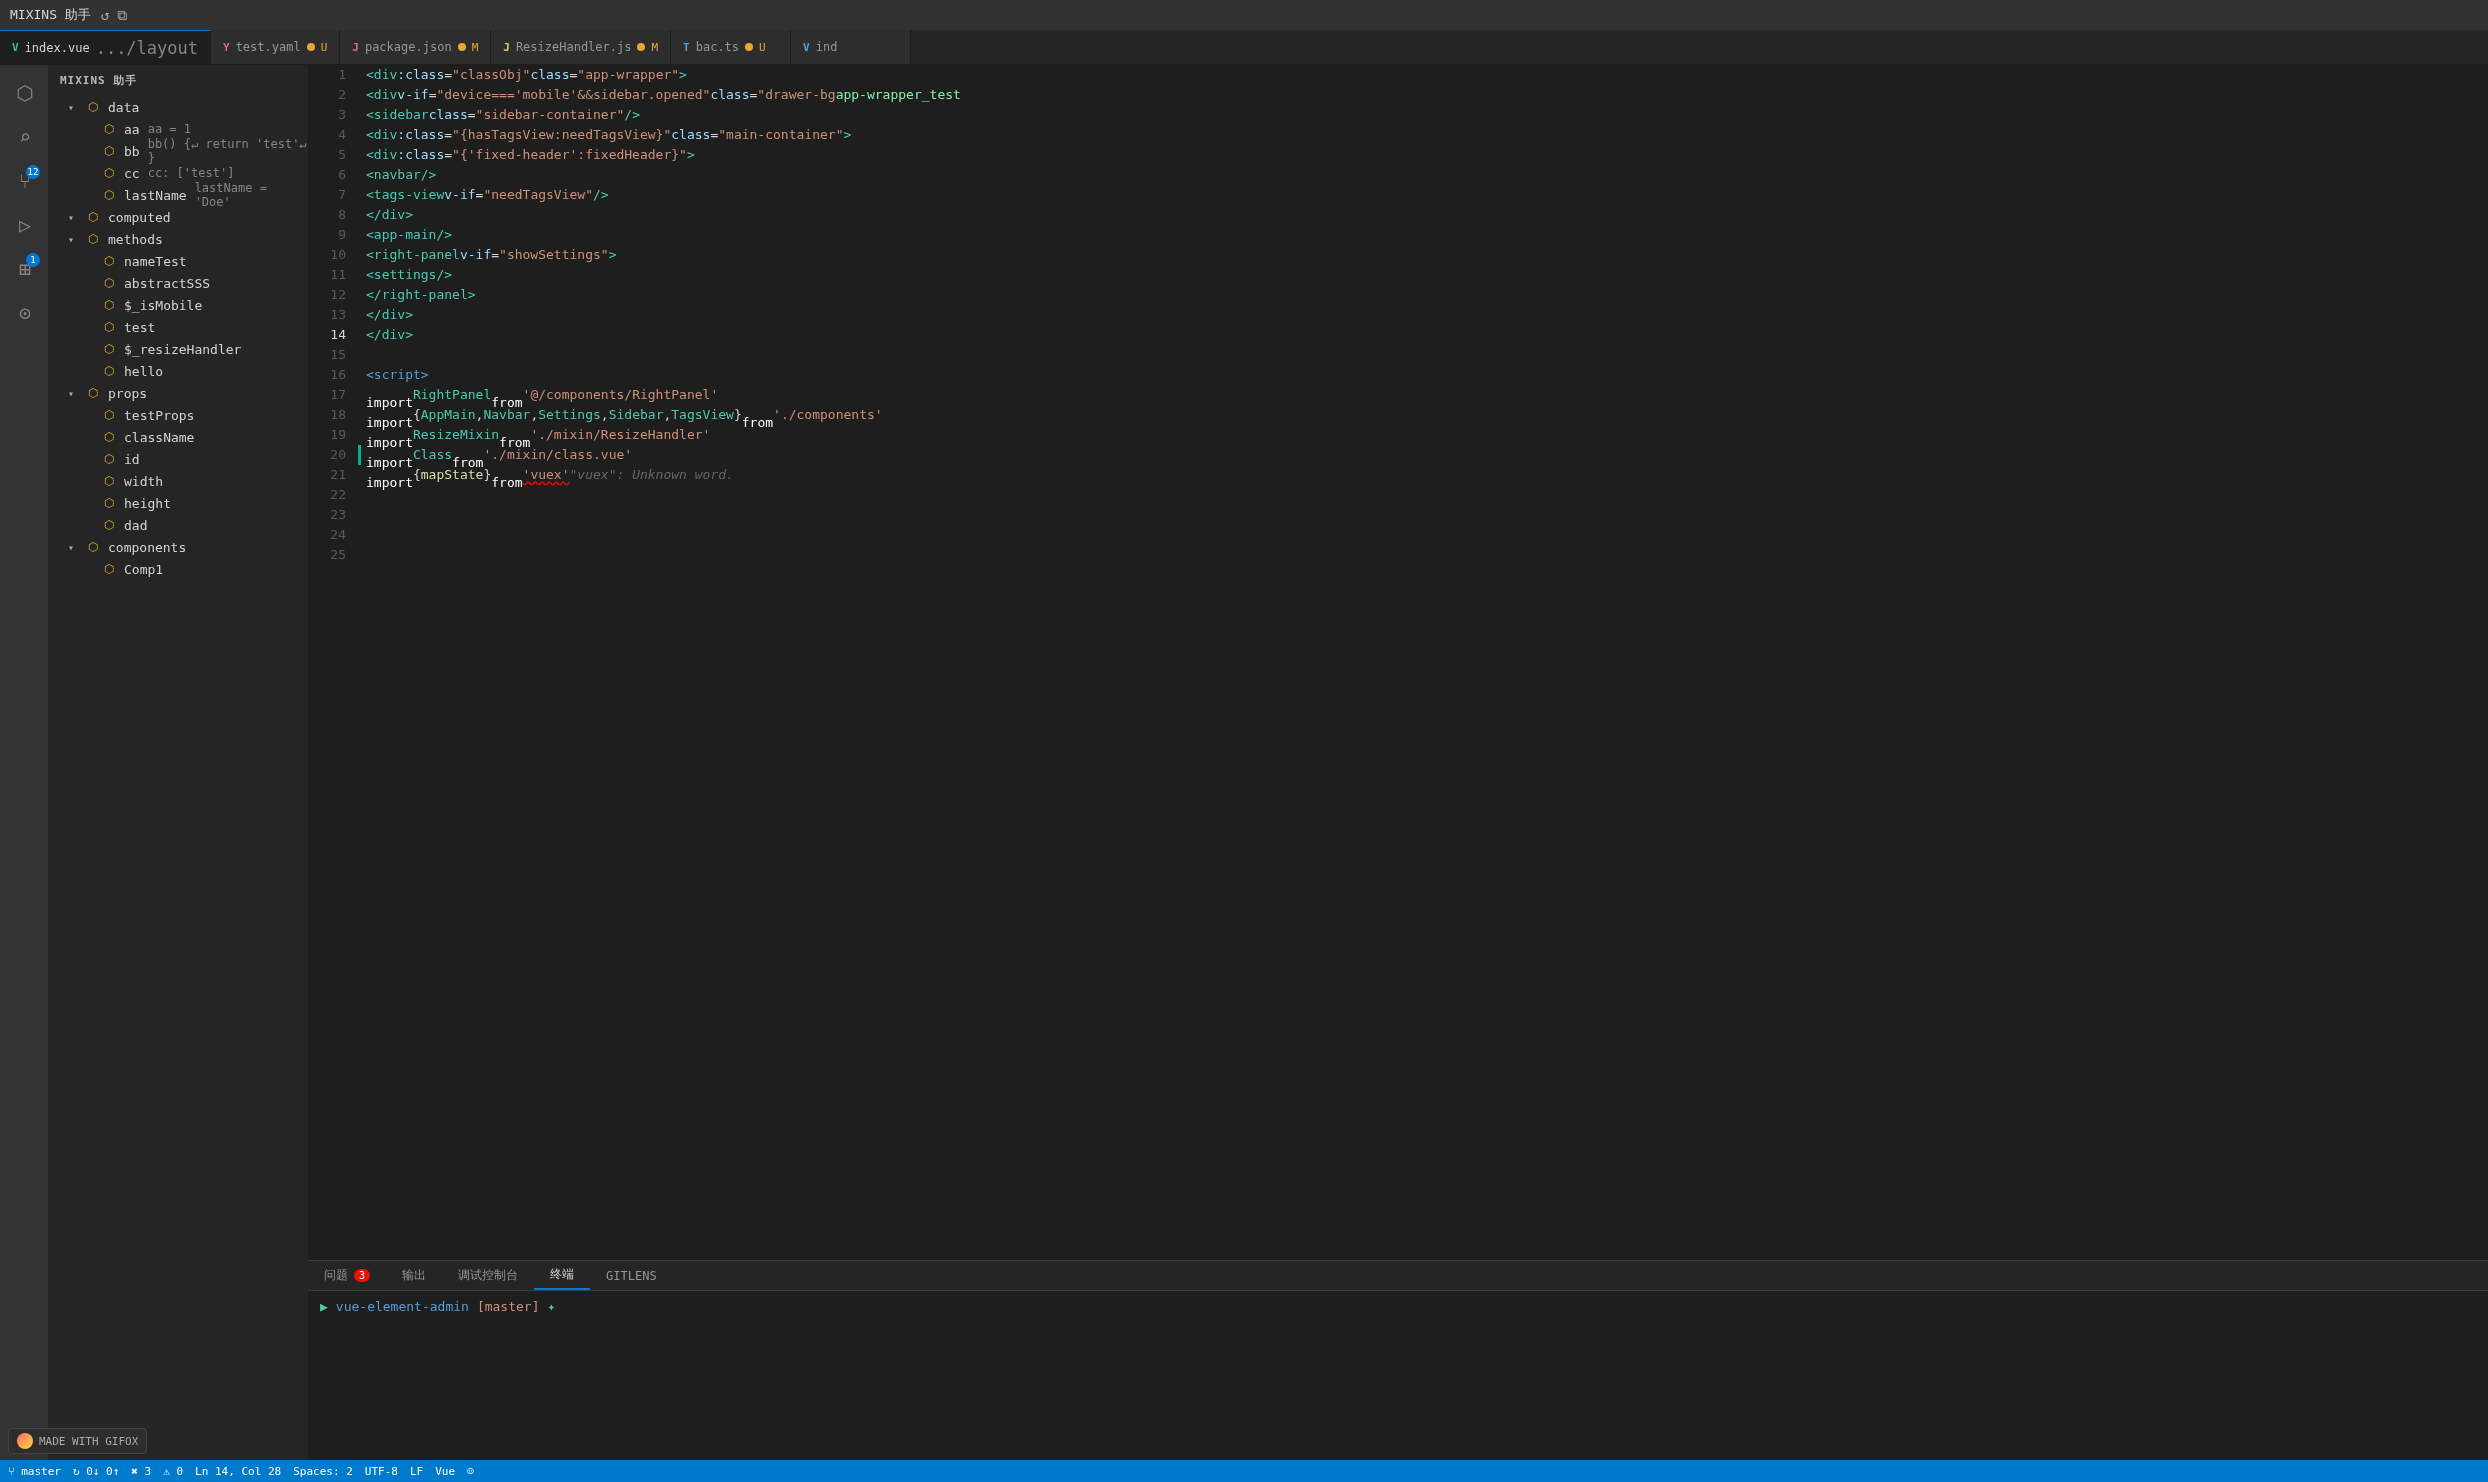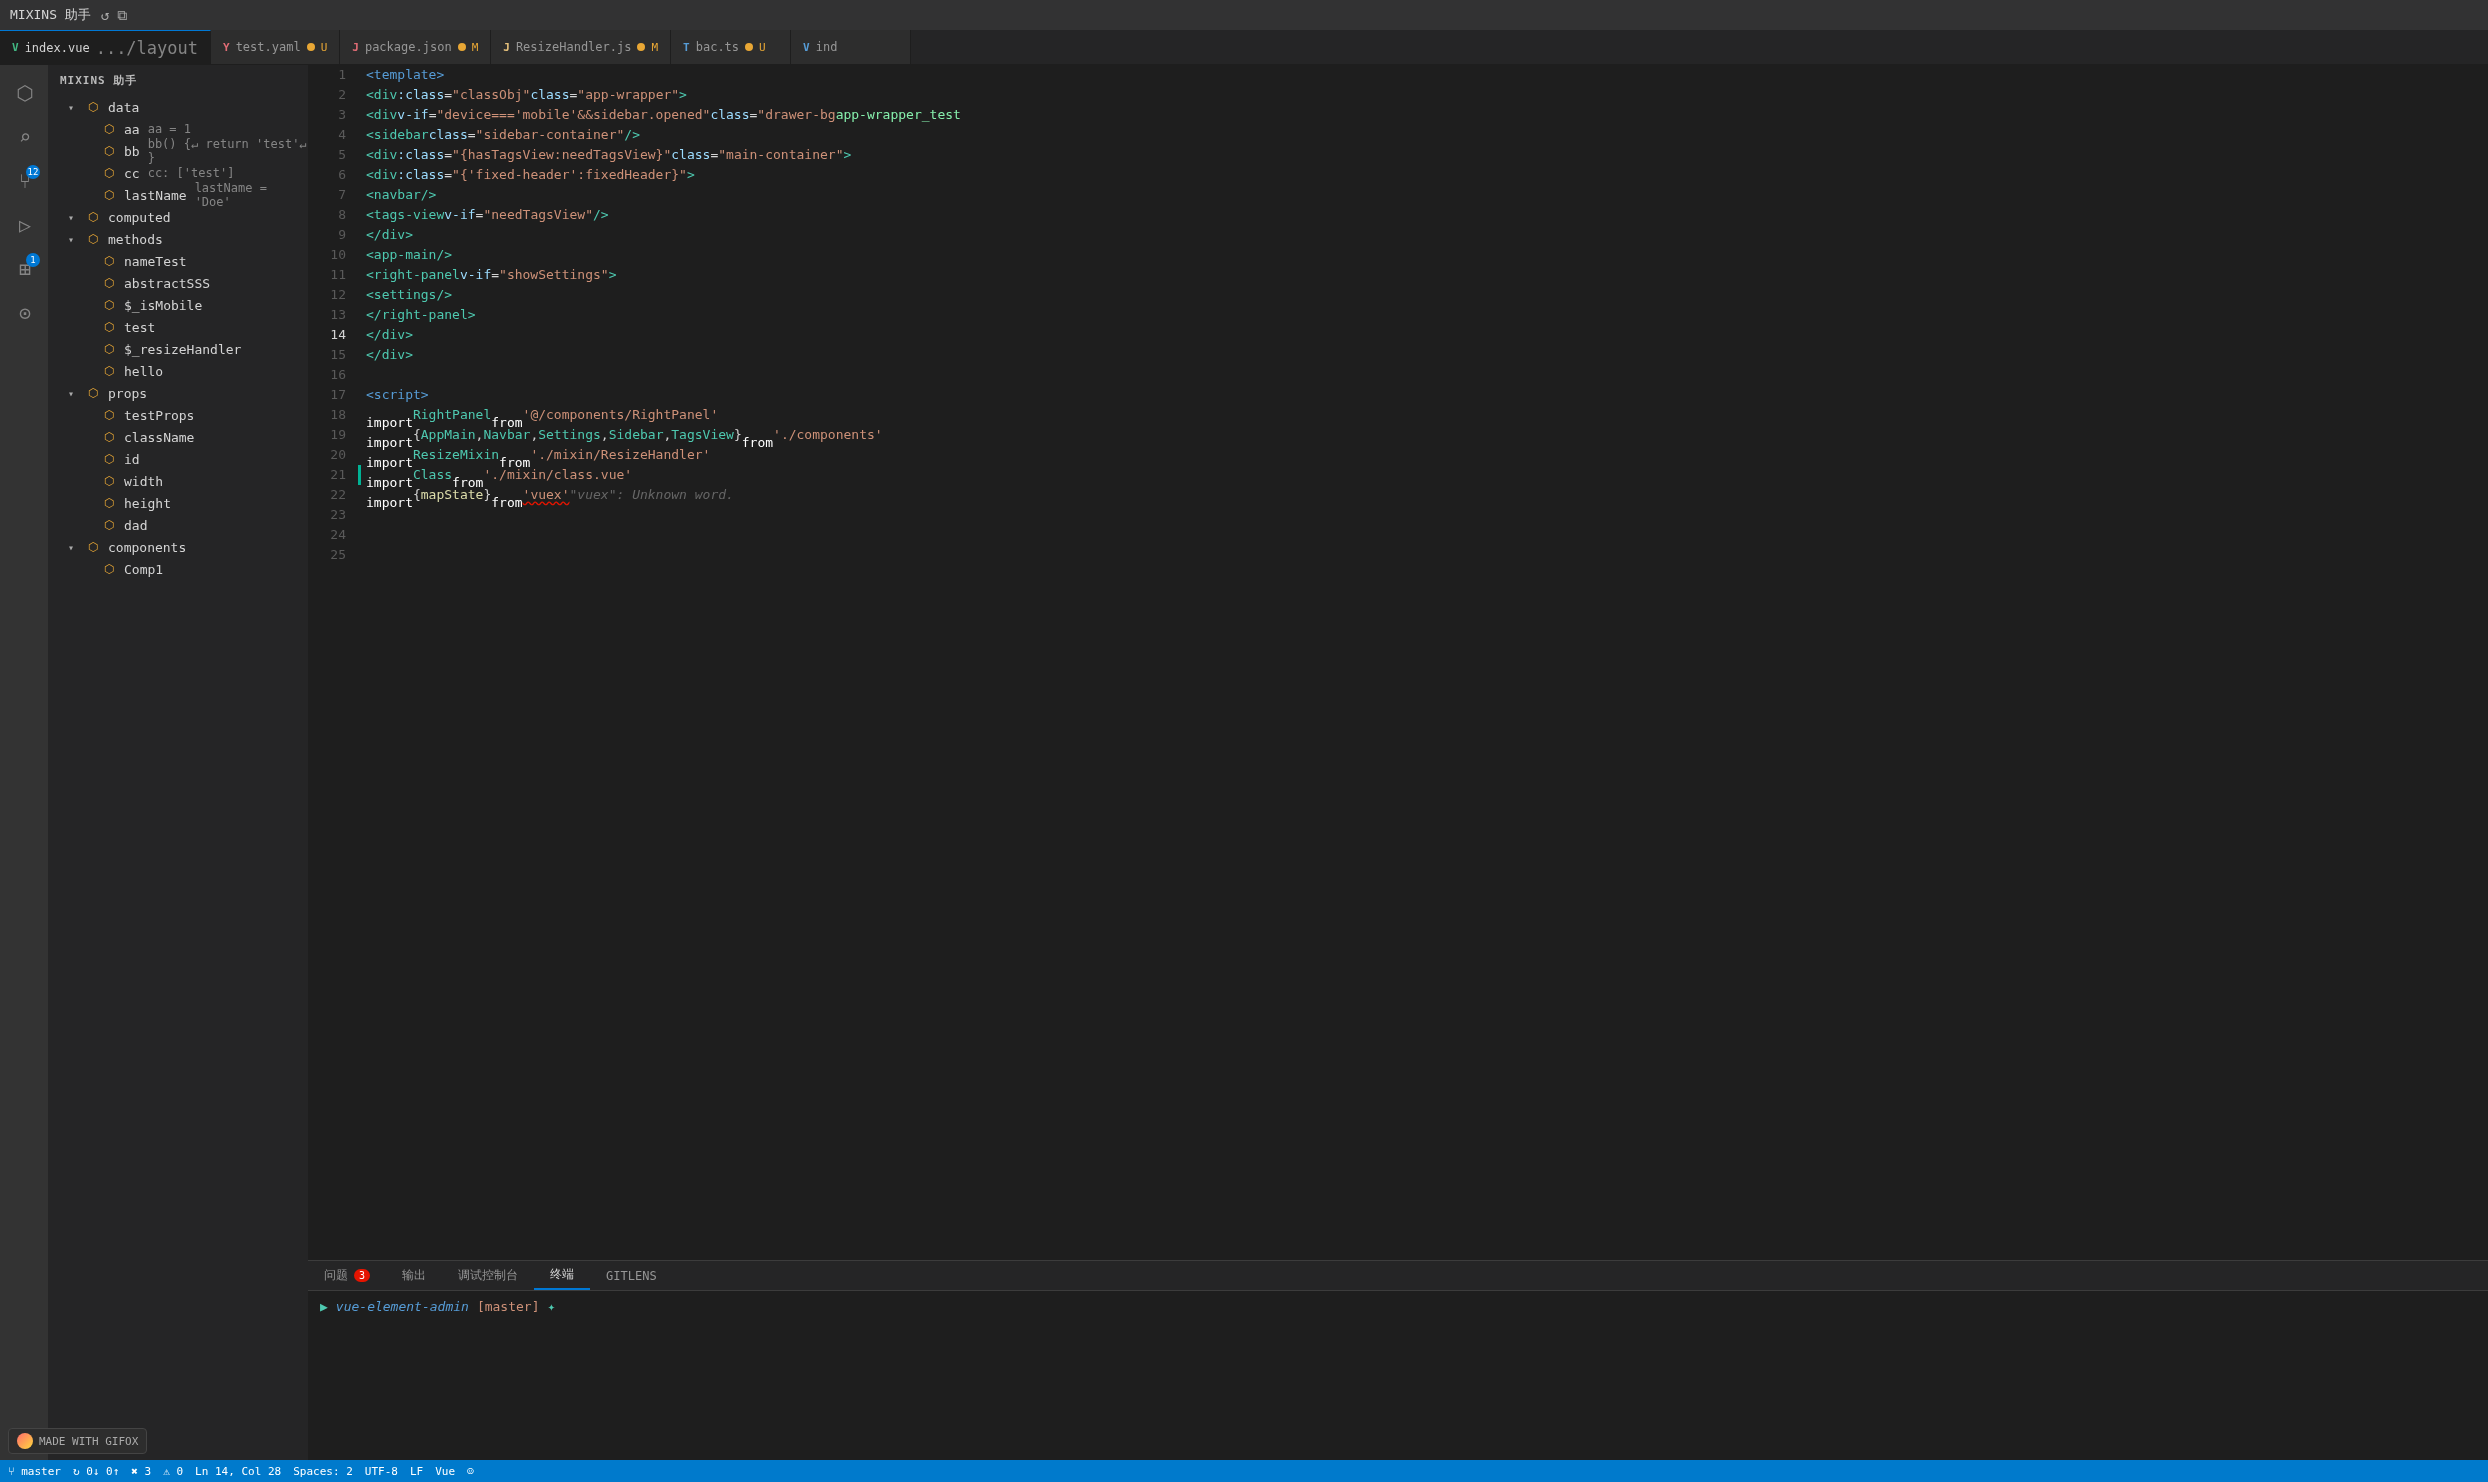--- a/index.html
+++ b/index.html
@@ -300,21 +300,21 @@
       overflow-y: auto;
     }
     .terminal-line {
       display: flex;
       align-items: center;
       gap: 8px;
       color: #d4d4d4;
       font-size: 13px;
     }
     .terminal-prompt { color: #4ec9b0; }
-    .terminal-path { color: #569cd6; font-style: italic; }
+    .terminal-path { color: #569cd6; }
     .terminal-branch { color: #ce9178; }
 
     
     .status-bar {
       background: #007acc;
       height: 22px;
       display: flex;
       align-items: center;
       padding: 0 8px;
       gap: 12px;
@@ -588,23 +588,20 @@
           <div class="ln">19</div>
           <div class="ln">20</div>
           <div class="ln">21</div>
           <div class="ln">22</div>
           <div class="ln">23</div>
           <div class="ln">24</div>
           <div class="ln">25</div>
         </div>
       <div class="code-content scrollbar-custom" id="code-content">
           <div class="code-line">
-            <span class="kw">&lt;template&gt;</span>
-          </div>
-          <div class="code-line">
             <span class="pun">  </span>
             <span class="tag">&lt;div</span>
             <span class="tx"> </span>
             <span class="attr">:class</span>
             <span class="op">=</span>
             <span class="str">"classObj"</span>
             <span class="tx"> </span>
             <span class="attr">class</span>
             <span class="op">=</span>
             <span class="str">"app-wrapper"</span>

